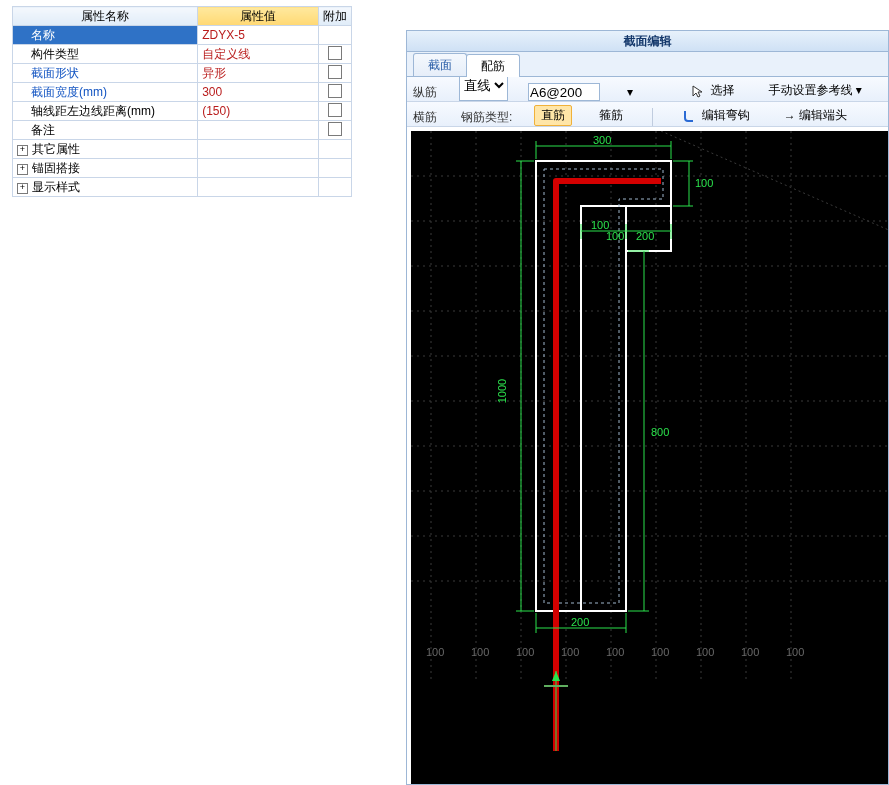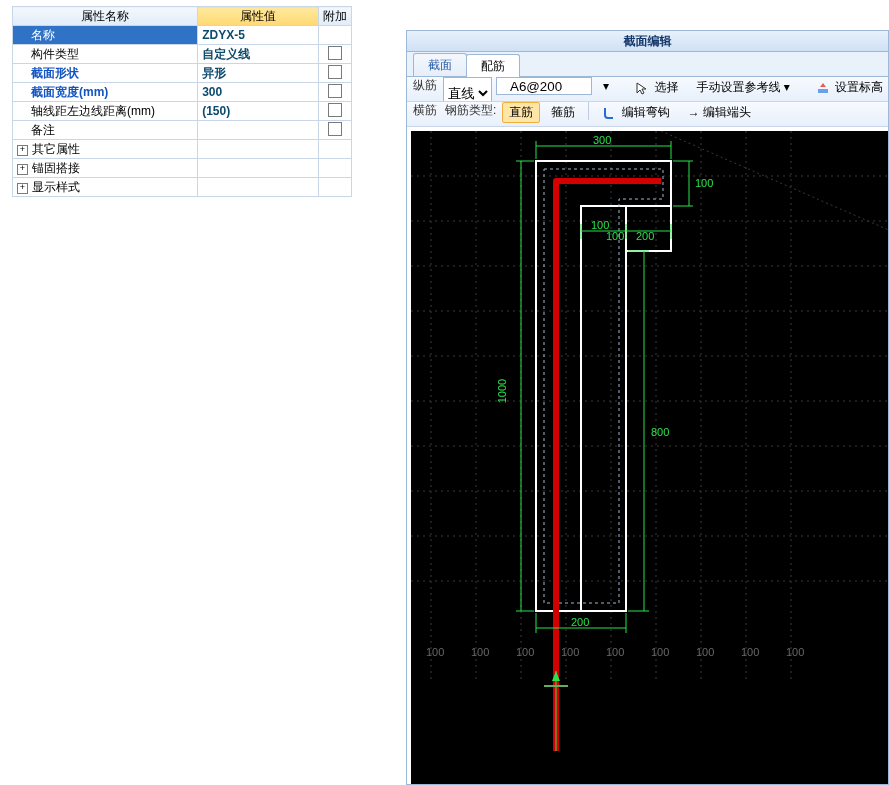--- a/index.html
+++ b/index.html
@@ -5,38 +5,38 @@
   html,body{margin:0;padding:0;font-family:"Microsoft YaHei",SimSun,Arial,sans-serif;font-size:12px;color:#000;background:#fff;}
   .app{width:889px;height:785px;position:relative;overflow:hidden;}
 
   
   .propgrid{position:absolute;left:12px;top:6px;width:340px;border:1px solid #9db7d6;border-collapse:collapse;}
   .propgrid th,.propgrid td{border:1px solid #c9d6e8;height:18px;padding:0 4px;font-weight:normal;text-align:left;white-space:nowrap;overflow:hidden;}
   .propgrid th{background:linear-gradient(#f4f8fd,#e0ecf8);text-align:center;}
   .propgrid th.highlight{background:linear-gradient(#ffe99e,#ffd873);}
   .propgrid tr.sel td.name{background:#2f72c6;color:#fff;}
   .propgrid td.name{width:170px;}
-  .propgrid td.val{width:125px;color:#0c4a6e;font-weight:bold;}
+  .propgrid td.val{width:125px;color:#b91c1c;}
   .propgrid td.extra{width:20px;text-align:center;}
   .propgrid td.indent{padding-left:18px;}
-  .propgrid td.blue{color:#1254c2;font-weight:bold;}
+  .propgrid td.blue{color:#1254c2;}
   .propgrid .chk{display:inline-block;width:12px;height:12px;border:1px solid #7a7a7a;background:#fff;}
   .propgrid .plus{display:inline-block;width:9px;height:9px;border:1px solid #7a7a7a;line-height:7px;text-align:center;font-size:9px;margin-right:4px;position:relative;top:-1px;}
 
   
   .editor{position:absolute;left:406px;top:30px;right:0;bottom:0;border:1px solid #9db7d6;background:#fff;}
   .editor-title{height:20px;line-height:20px;background:linear-gradient(#e7f1fb,#cfe1f5);padding:0 6px;color:#14386b;font-weight:bold;border-bottom:1px solid #9db7d6;display:flex;align-items:center;justify-content:center;}
   .tabs{height:24px;display:flex;align-items:flex-end;padding-left:6px;background:#e9f1fb;border-bottom:1px solid #9db7d6;text-align:center;}
   .tab{padding:3px 14px 2px;border:1px solid #9db7d6;border-bottom:none;margin-right:-1px;background:linear-gradient(#f4f8fd,#e6eef9);color:#255aa5;border-radius:3px 3px 0 0;}
   .tab.active{background:#fff;position:relative;top:1px;color:#000;}
-  .toolbar{height:24px;display:flex;align-items:flex-start;gap:4px;padding:0 4px;background:linear-gradient(#f7faff,#e8f0fb);border-bottom:1px solid #c9d6e8;white-space:nowrap;overflow:hidden;}
+  .toolbar{height:24px;display:flex;align-items:flex-end;gap:20px;padding:0 4px;background:linear-gradient(#f7faff,#e8f0fb);border-bottom:1px solid #c9d6e8;white-space:nowrap;overflow:hidden;}
   .tlabel{color:#333;padding:0 2px;}
   .tbtn{padding:1px 6px;border:1px solid transparent;border-radius:2px;}
   .tbtn.active{border-color:#f0b13a;background:#ffe6a8;}
-  .tinput{border:1px solid #9db7d6;height:16px;padding:0 13px;width:68px;background:#fff;}
+  .tinput{border:1px solid #9db7d6;height:16px;padding:0 1px;width:68px;background:#fff;}
   .tsel{border:1px solid #9db7d6;height:32px;background:#fff;}
   .sep{width:1px;height:18px;background:#c0ccdf;margin:0 2px;}
   .ticon{display:inline-block;width:14px;height:14px;vertical-align:middle;margin-right:2px;}
   .ticon.arrow svg,.ticon svg{width:14px;height:14px;display:block;}
 
   .canvas{position:absolute;left:4px;right:0;top:100px;bottom:0;background:#000;overflow:hidden;}
   .canvas svg{position:absolute;left:0;top:0;}
 
   .dim-text{font-size:11px;fill:#2be24c;font-family:Arial;}
   .ruler-text{font-size:11px;fill:#686868;font-family:Arial;}

